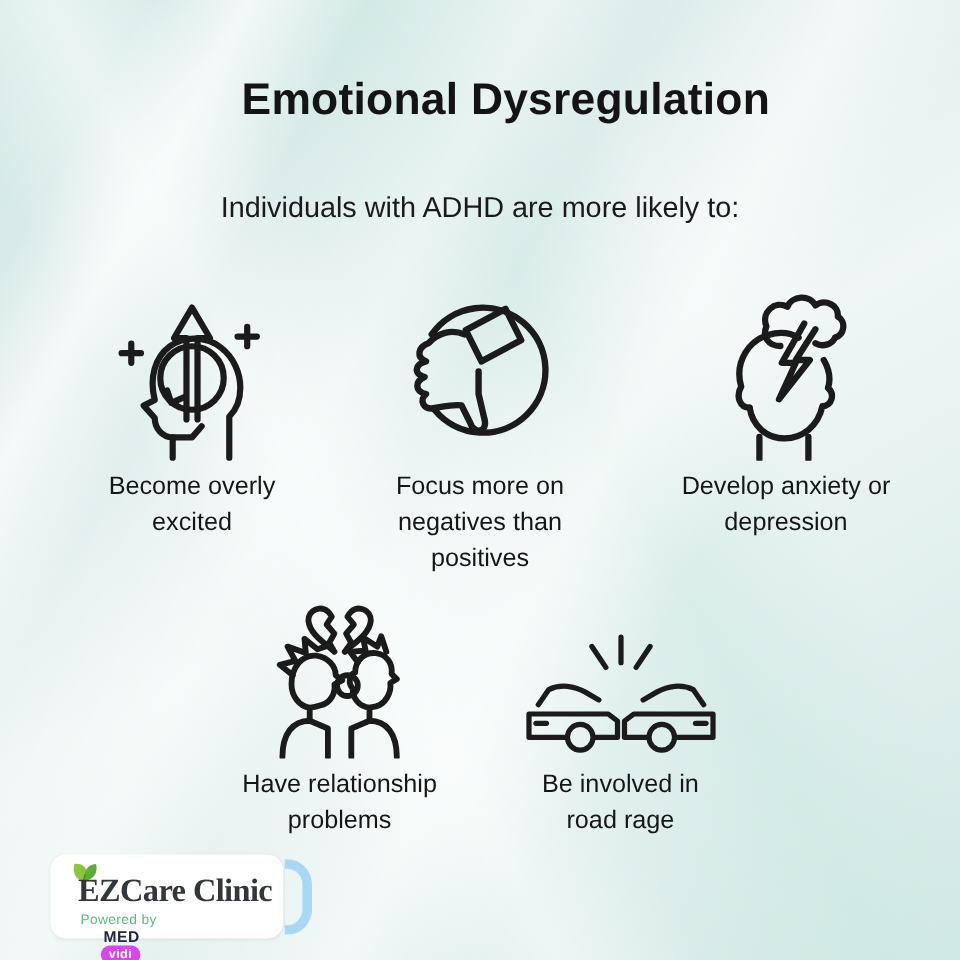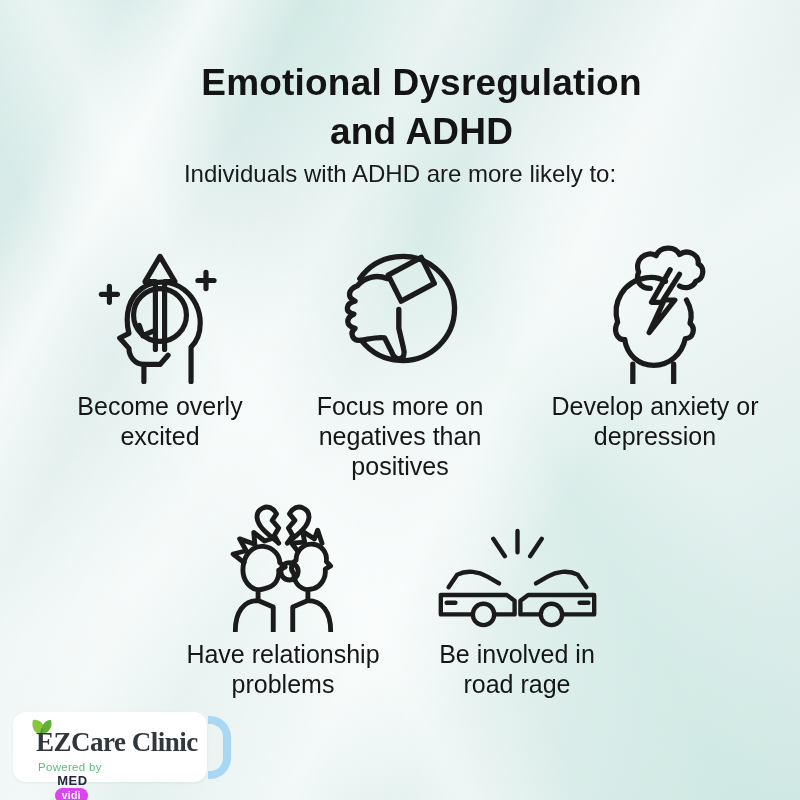--- a/index.html
+++ b/index.html
@@ -27,37 +27,37 @@
   .subtitle {
     position:absolute; top:160px; left:0; width:100%;
     text-align:center; font-size:24px; color:#1a1a1a;
   }
 
   .col { position:absolute; display:flex; flex-direction:column; align-items:center; }
   .icon-box { display:flex; align-items:flex-end; justify-content:center; }
   .row1 .icon-box { height:148px; }
   .row2 .icon-box { height:132px; }
   .item-label {
-    margin-top:7px; text-align:center; font-size:25px; line-height:30px; color:#161616;
+    margin-top:7px; text-align:center; font-size:21px; line-height:30px; color:#161616;
   }
   .c1 { top:236px; left:55px;  width:210px; }
   .c2 { top:236px; left:295px; width:210px; }
   .c3 { top:236px; left:540px; width:230px; }
   .c4 { top:500px; left:168px; width:230px; }
   .c5 { top:500px; left:402px; width:230px; }
   .w180{ max-width:180px; } .w185{ max-width:185px; } .w220{ max-width:220px; }
   .w200{ max-width:200px; } .w165{ max-width:165px; }
 
   .icon-stroke { fill:none; stroke:#1b1b1b; stroke-width:4.5; stroke-linecap:round; stroke-linejoin:round; }
 
   
   .brand-wrap { position:absolute; left:13px; top:712px; display:flex; align-items:center; }
   .brand-card {
     position:relative; width:194px; height:70px; background:#ffffff; border-radius:13px;
-    box-shadow:0 1px 3px rgba(40,80,70,.08); z-index:2;
+    box-shadow:0 1px 3px rgba(40,80,70,.08); z-index:2;margin-left:29px;
   }
   .bracket {
     width:23px; height:63px; margin-left:1px;
     border:8px solid #a9d8f5; border-left:none;
     border-radius:0 21px 21px 0; z-index:1;
   }
   .leaf { position:absolute; left:15px; top:3px; }
   .brand-name {
     position:absolute; left:23px; top:15px;
     font-family:"Liberation Serif", serif; font-weight:bold; font-size:27px;
@@ -71,21 +71,20 @@
     padding:1px 7px 2px; border-radius:8px; letter-spacing:.3px;
   }
 </style>
 </head>
 <body>
 
 <div class="canvas">
 
   <div class="title">
     <div>Emotional Dysregulation</div>
-    <div>and ADHD</div>
   </div>
 
   <div class="subtitle">Individuals with ADHD are more likely to:</div>
 
   <div class="col c1 row1">
     <div class="icon-box">
       <svg width="138" height="138" viewBox="0 0 120 120">
         <g class="icon-stroke">
           <path d="M46 118 V103 C38 103 33 96 33 89 L25 80 L33 76 C29 60 33 45 44 37 C55 29 71 30 81 38 C90 45 95 56 95 67 C95 75 92 83 87 88 L87 118"></path>
           <path d="M46 103 L60 103 L67 95"></path>

